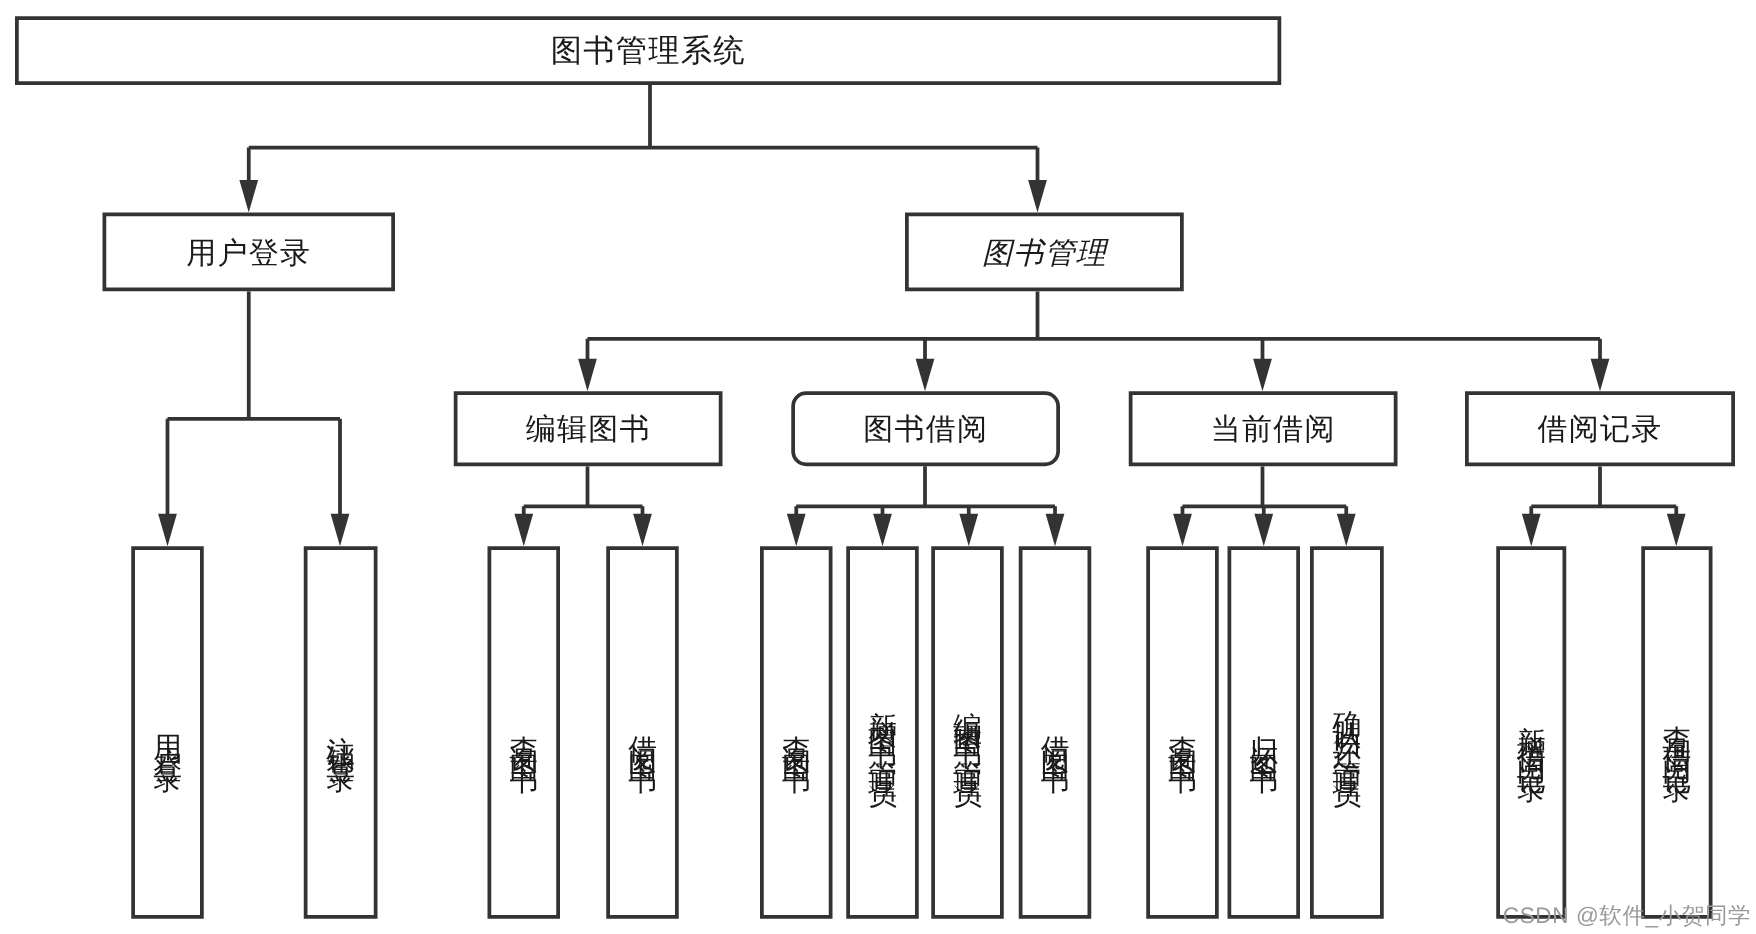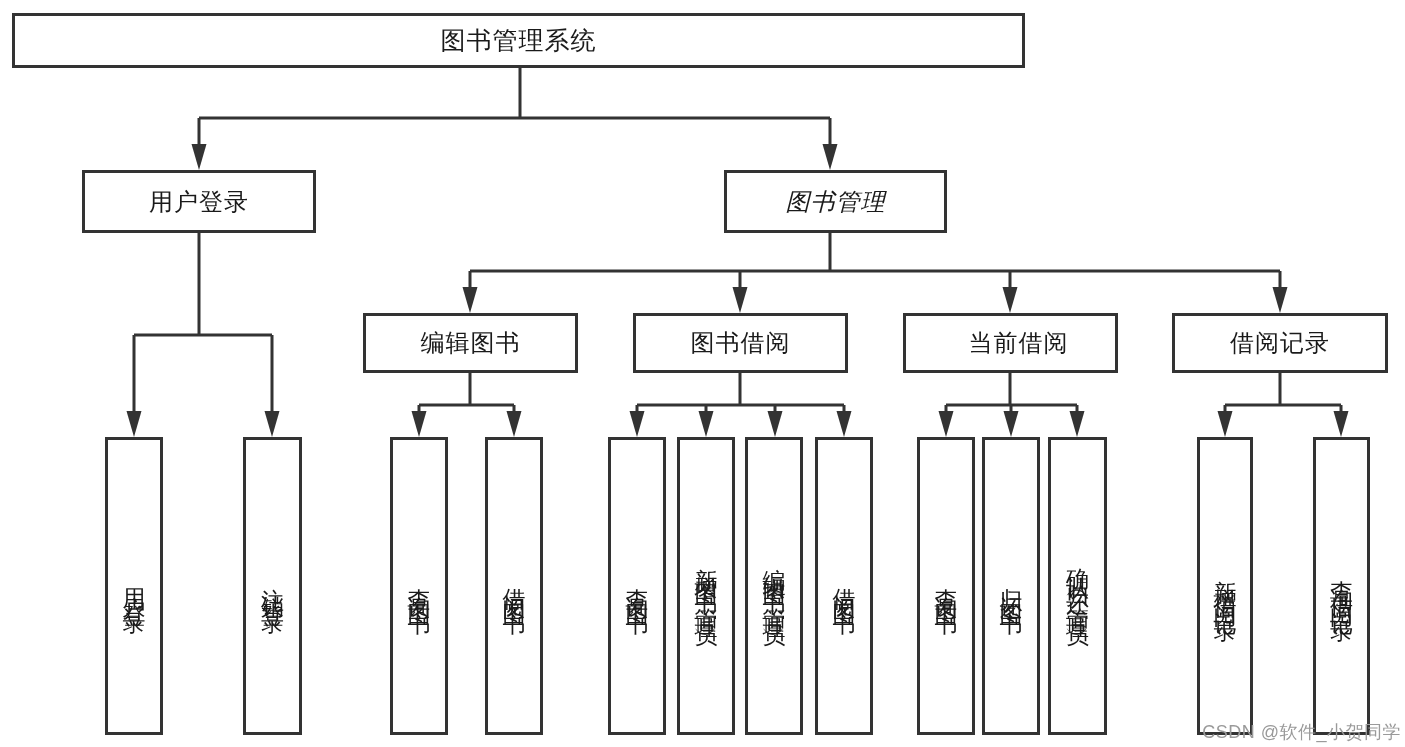--- a/index.html
+++ b/index.html
@@ -60,21 +60,21 @@
       <polygon points="1333.5,411 1348.5,411 1341,437"></polygon>
     </g>
   </svg>
 
   <div class="node hnode root" style="left:12px;top:13px;width:1013px;height:55px;">图书管理系统</div>
 
   <div class="node hnode" style="left:82px;top:170px;width:234px;height:63px;">用户登录</div>
   <div class="node hnode" style="left:724px;top:170px;width:223px;height:63px;font-style:italic;">图书管理</div>
 
   <div class="node hnode" style="left:363px;top:313px;width:215px;height:60px;">编辑图书</div>
-  <div class="node hnode" style="left:633px;top:313px;width:215px;height:60px;">图书借阅</div>
+  <div class="node hnode" style="left:633px;top:313px;width:215px;height:60px;border-radius:12px;">图书借阅</div>
   <div class="node hnode" style="left:903px;top:313px;width:215px;height:60px;padding-left:16px;">当前借阅</div>
   <div class="node hnode" style="left:1172px;top:313px;width:216px;height:60px;">借阅记录</div>
 
   <div class="node vnode" style="left:105px;top:437px;width:58px;height:298px;">
     <span>用户登录</span>
   </div>
   <div class="node vnode" style="left:243px;top:437px;width:59px;height:298px;">
     <span>注销登录</span>
   </div>
 

